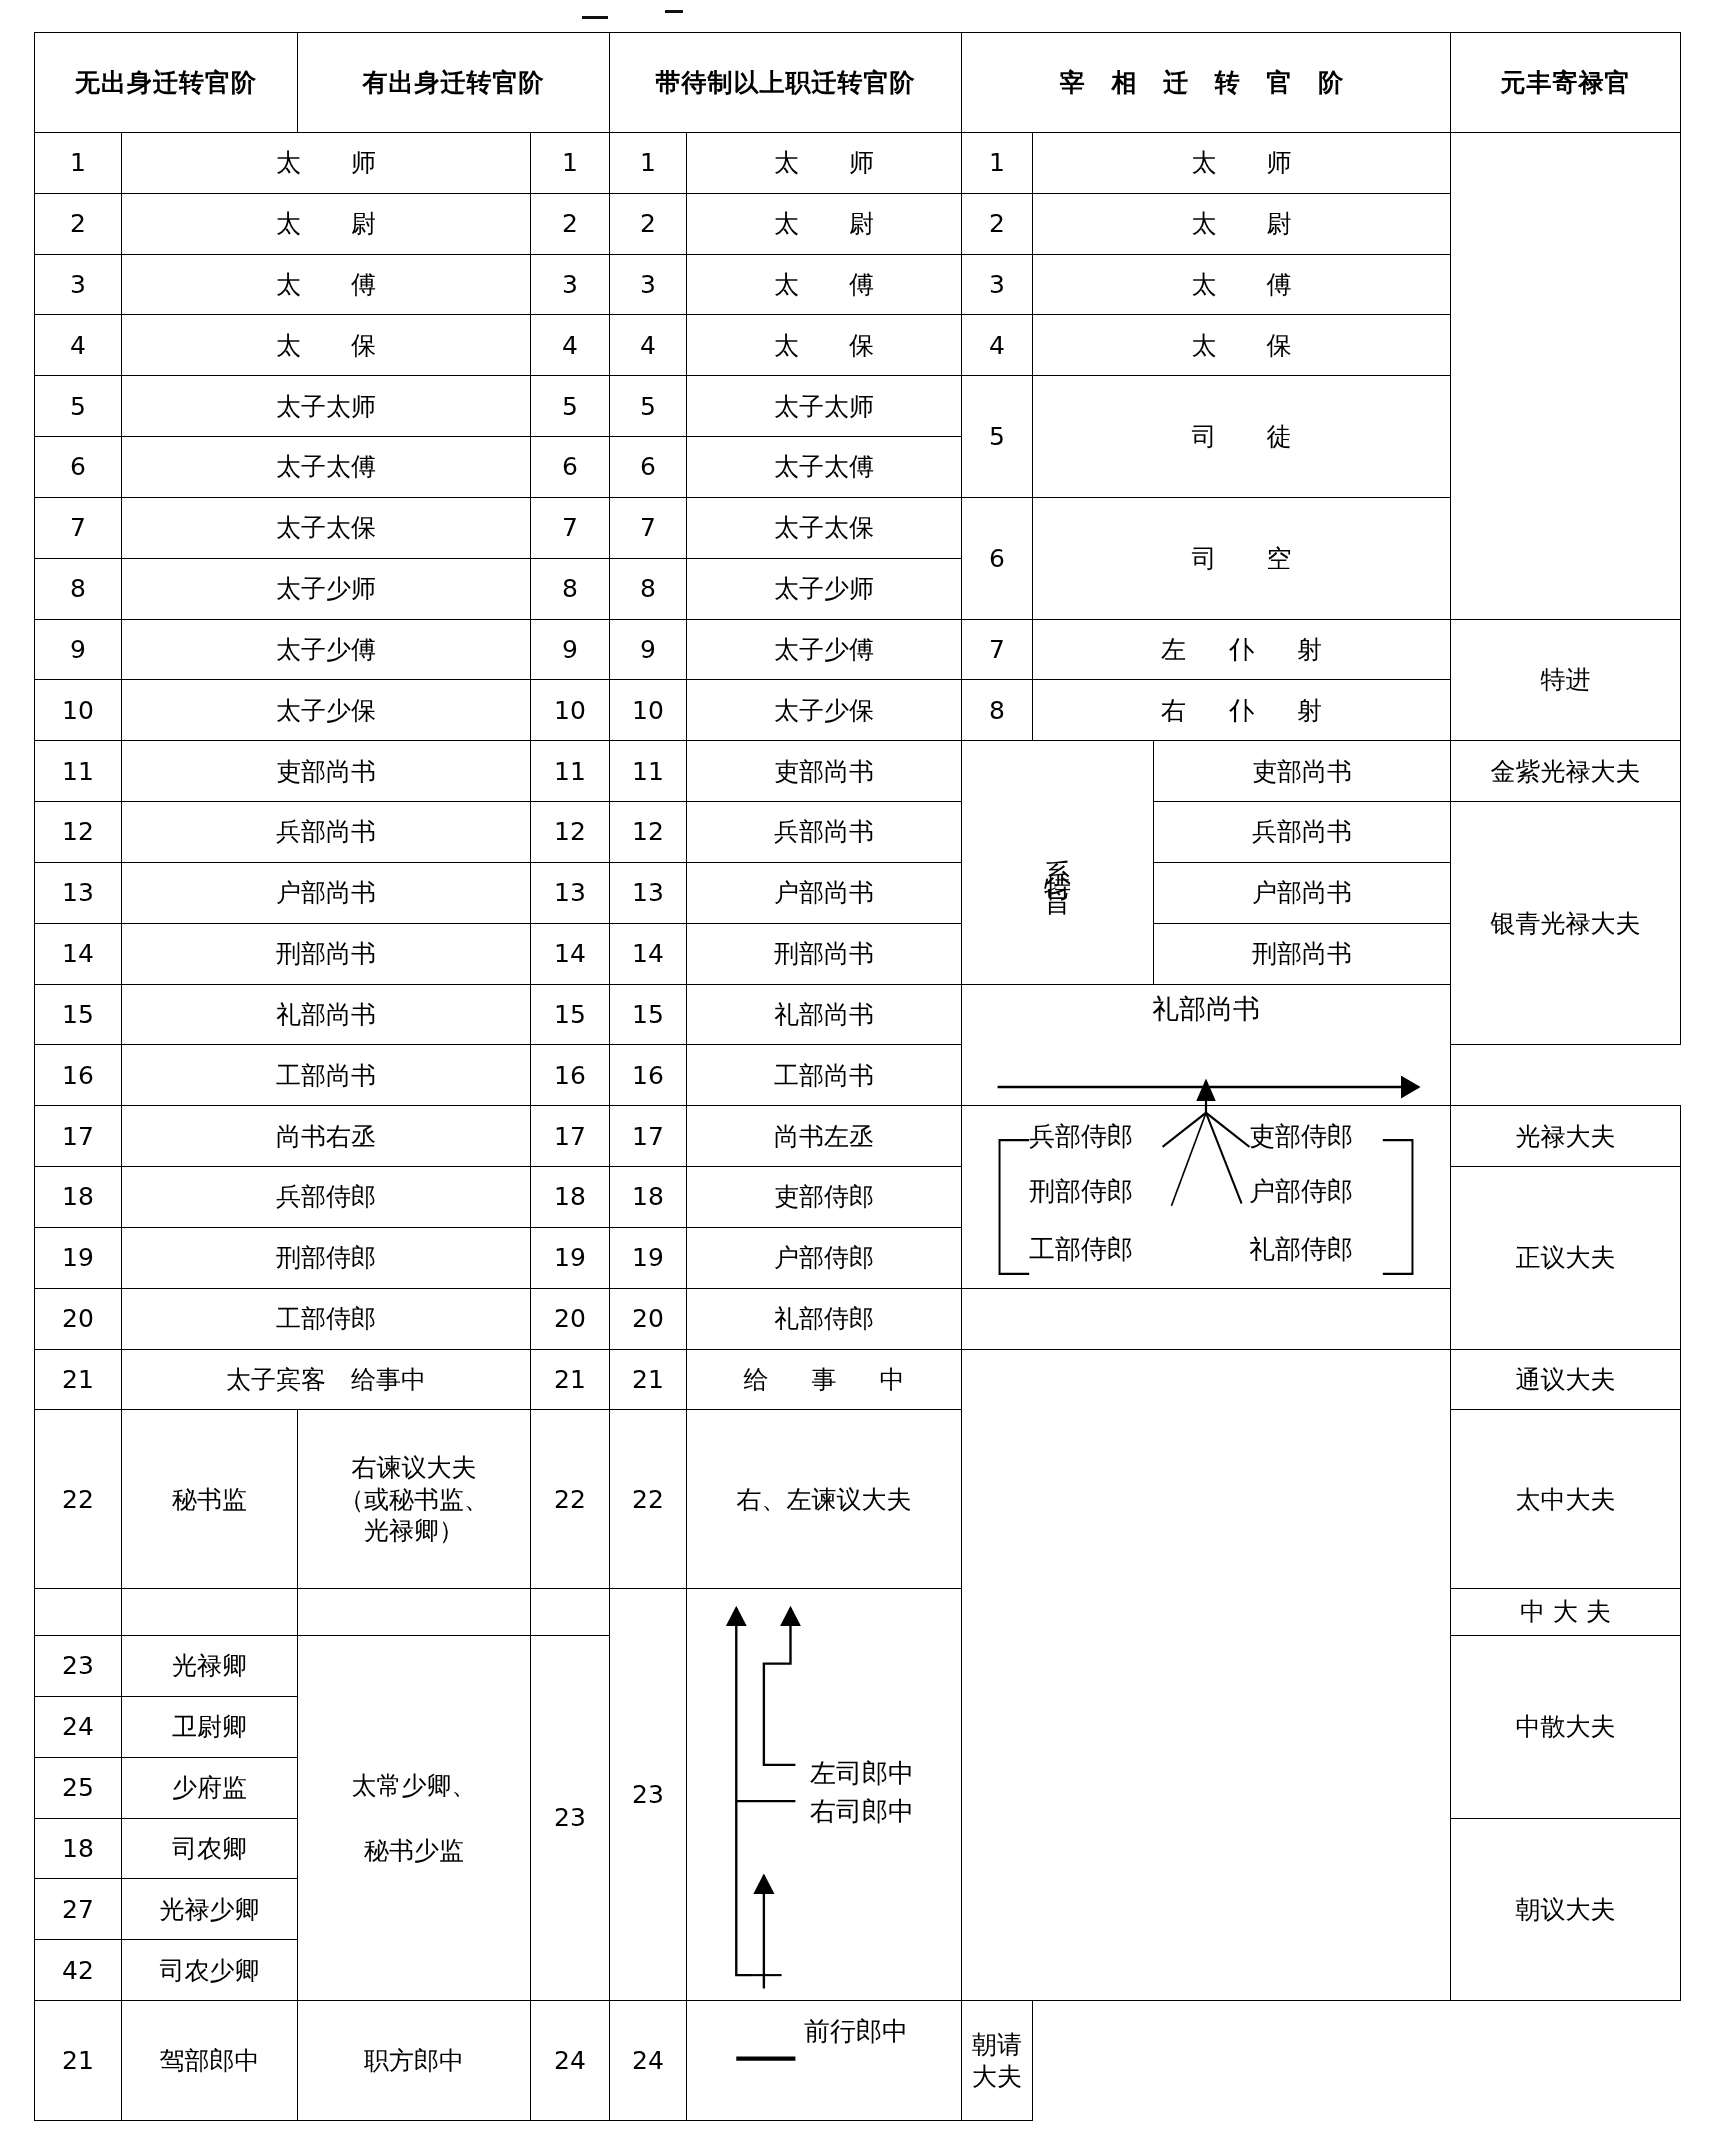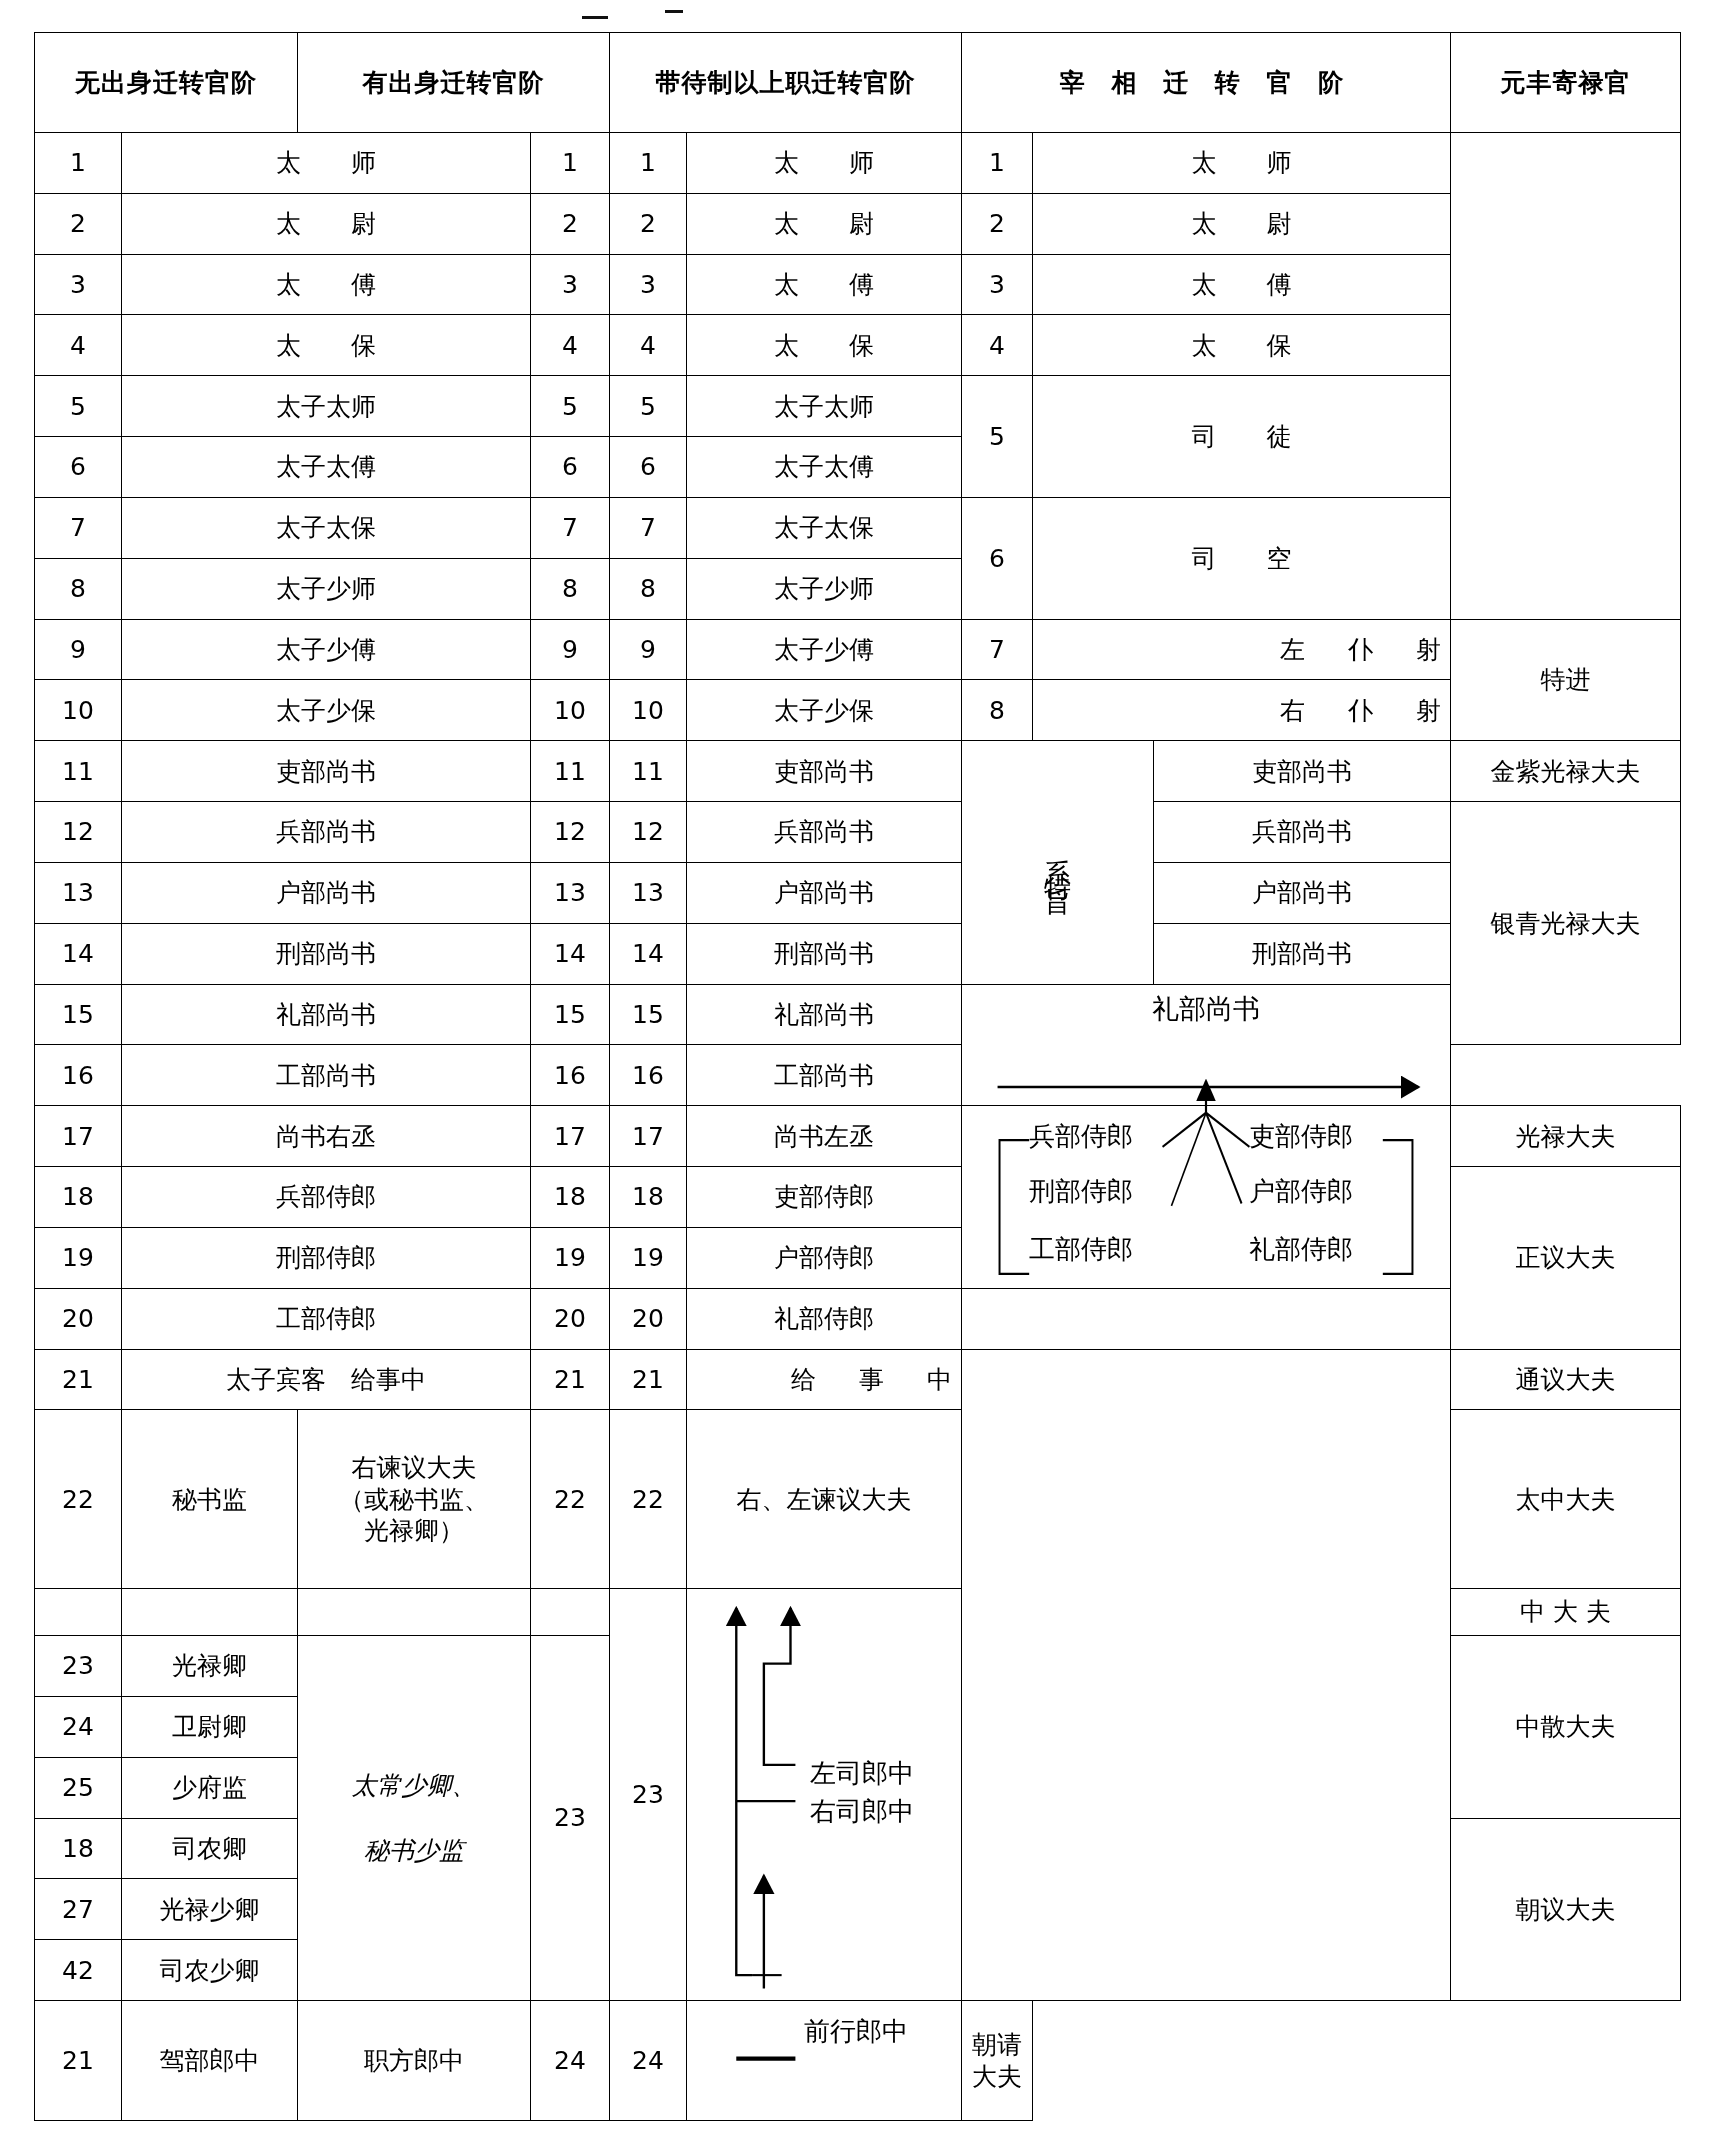--- a/index.html
+++ b/index.html
@@ -22,21 +22,21 @@
     text-align:center;
     vertical-align:middle;
     font-size:25px;
     line-height:1.25;
     font-family:"DejaVu Sans","Liberation Sans",sans-serif;
   }
   .num{font-size:25px;font-family:"DejaVu Serif","Liberation Serif",serif;}
   .hdr{font-size:28px;font-weight:600;height:99px;letter-spacing:1px;}
   .hdr.sp{letter-spacing:9px;}
   .cjk{font-size:27px;}
-  .cjk.sp2{letter-spacing:9px;text-indent:9px;text-align:right;}
+  .cjk.sp2{letter-spacing:9px;text-indent:9px;}
   .vert{
     writing-mode:vertical-rl;
     text-orientation:upright;
     letter-spacing:14px;
     font-size:27px;
     display:inline-block;
   }
   .thicktop{border-top-width:3px;}
   .outer{border-width:3px;}
   .nb-b{border-bottom:none;}
@@ -354,21 +354,21 @@
         </svg>
         <span class="dglabel" style="left:123px;top:168px;">左司郎中</span>
         <span class="dglabel" style="left:123px;top:206px;">右司郎中</span>
       </td>
       <td class="cjk" style="height:46px;">中 大 夫</td>
     </tr>
 
     <tr>
       <td class="num thicktop">23</td>
       <td class="cjk thicktop">光禄卿</td>
-      <td rowspan="6" class="two-line nb-b" style="white-space:pre-line;line-height:2.6;font-style:italic;">太常少卿、
+      <td rowspan="6" class="two-line nb-b" style="white-space:pre-line;line-height:2.6;">太常少卿、
 秘书少监</td>
       <td rowspan="6" class="num nb-b">23</td>
       <td class="cjk" rowspan="3">中散大夫</td>
     </tr>
 
     <tr>
       <td class="num">24</td>
       <td class="cjk">卫尉卿</td>
     </tr>
 

